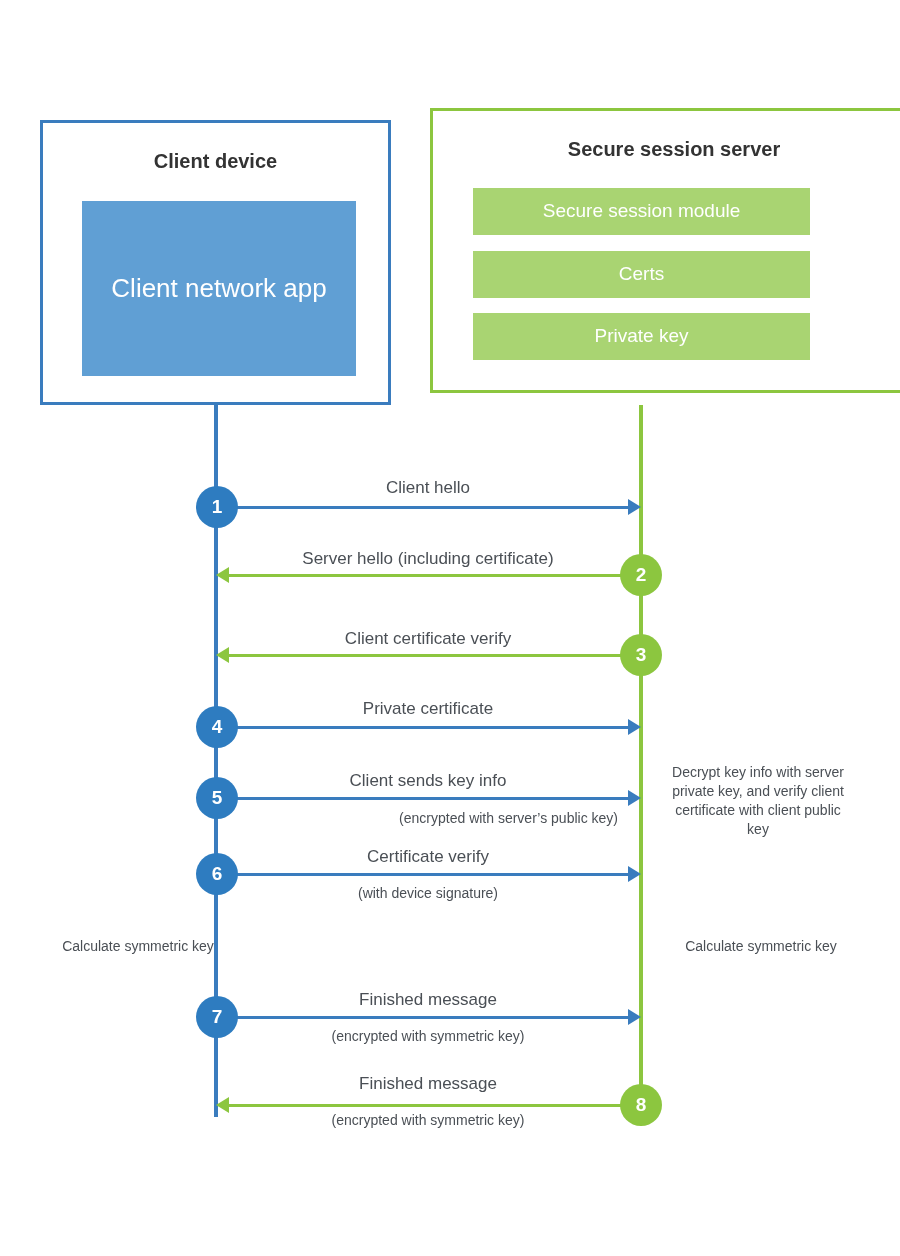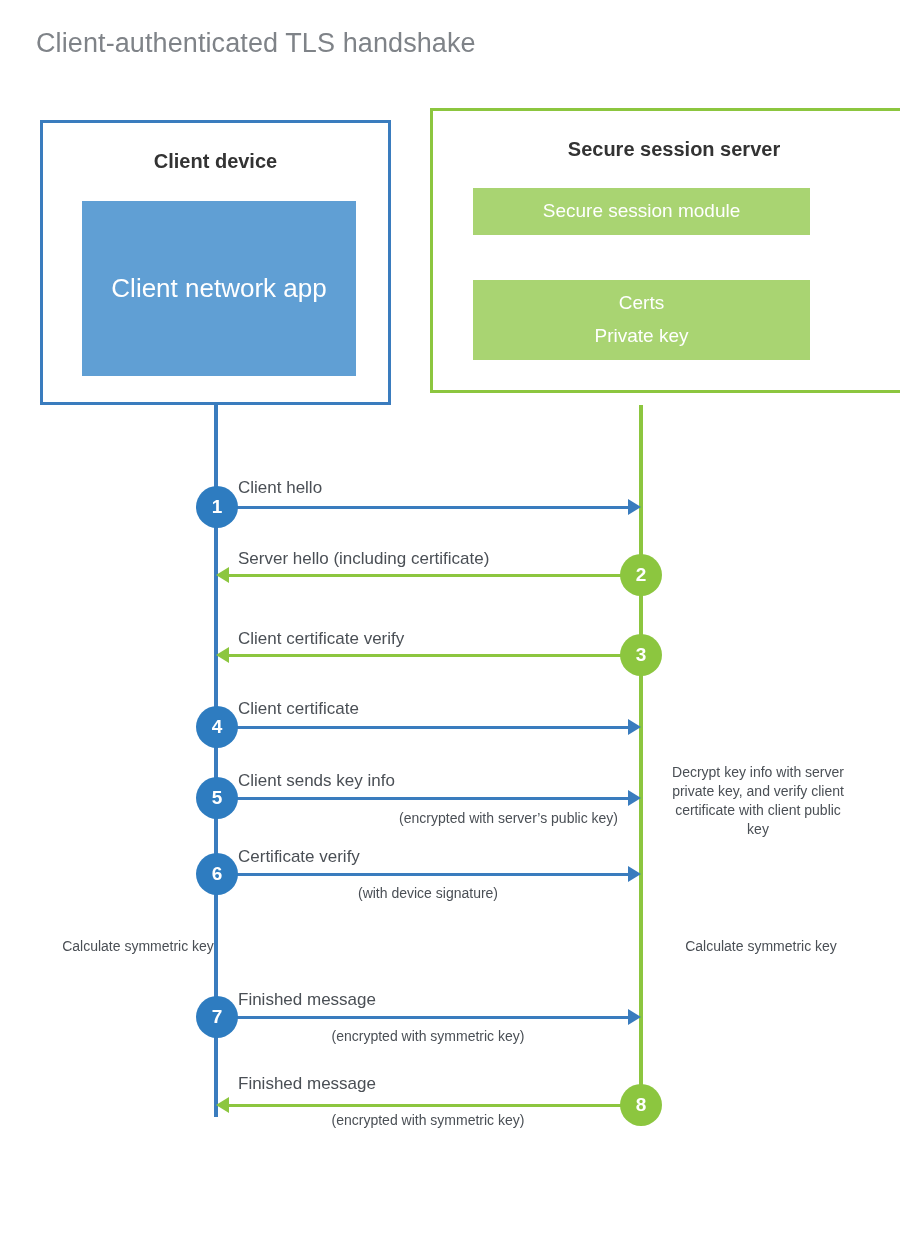--- a/index.html
+++ b/index.html
@@ -82,21 +82,21 @@
     font-size: 26px;
   }
   .inner-block.green {
     background: #a9d472;
     left: 40px;
     width: 337px;
     height: 47px;
     font-size: 19px;
   }
   .inner-block.green.g1 { top: 77px; }
-  .inner-block.green.g2 { top: 140px; margin-top: 29px; }
+  .inner-block.green.g2 { top: 140px; }
   .inner-block.green.g3 { top: 202px; }
 
   
   .lifeline {
     position: absolute;
     width: 4px;
   }
   .lifeline.client-line {
     left: 214px;
     top: 405px;
@@ -140,20 +140,21 @@
     height: 0;
     border-top: 8px solid transparent;
     border-bottom: 8px solid transparent;
   }
   .arrow-head.right.blue { border-left: 13px solid #3a7cbe; }
   .arrow-head.left.green  { border-right: 13px solid #8cc63f; }
 
   
   .msg-label {
     position: absolute;
+    text-align: center;
     font-size: 17px;
     color: #4a4f55;
     white-space: nowrap;
   }
   .msg-sublabel {
     position: absolute;
     text-align: center;
     font-size: 14px;
     color: #4a4f55;
     white-space: nowrap;
@@ -167,21 +168,20 @@
     line-height: 1.35;
   }
   .side-note.left  { text-align: center; }
   .side-note.right { text-align: center; }
 </style>
 </head>
 <body>
 
 <div id="canvas">
 
-  <div class="diagram-title">Client-authenticated TLS handshake</div>
 
   <div class="party-box client">
     <div class="party-title">Client device</div>
     <div class="inner-block blue">Client network app</div>
   </div>
 
   <div class="party-box server">
     <div class="party-title">Secure session server</div>
     <div class="inner-block green g1">Secure session module</div>
     <div class="inner-block green g2">Certs</div>
@@ -199,21 +199,21 @@
   <div class="msg-label" style="left:238px; top:549px; width:380px;">Server hello (including certificate)</div>
   <div class="arrow-line green" style="left:229px; top:574px; width:412px;"></div>
   <div class="arrow-head left green" style="left:216px; top:567px;"></div>
   <div class="step-circle green" style="left:620px; top:554px;">2</div>
 
   <div class="msg-label" style="left:238px; top:629px; width:380px;">Client certificate verify</div>
   <div class="arrow-line green" style="left:229px; top:654px; width:412px;"></div>
   <div class="arrow-head left green" style="left:216px; top:647px;"></div>
   <div class="step-circle green" style="left:620px; top:634px;">3</div>
 
-  <div class="msg-label" style="left:238px; top:699px; width:380px;">Client certificate</div>
+  <div class="msg-label" style="left:238px; top:699px; width:380px;">Private certificate</div>
   <div class="arrow-line blue" style="left:216px; top:726px; width:412px;"></div>
   <div class="arrow-head right blue" style="left:628px; top:719px;"></div>
   <div class="step-circle blue" style="left:196px; top:706px;">4</div>
 
   <div class="msg-label" style="left:238px; top:771px; width:380px;">Client sends key info</div>
   <div class="arrow-line blue" style="left:216px; top:797px; width:412px;"></div>
   <div class="arrow-head right blue" style="left:628px; top:790px;"></div>
   <div class="step-circle blue" style="left:196px; top:777px;">5</div>
   <div class="msg-sublabel" style="left:238px; top:810px; width:380px;text-align:right;">(encrypted with server’s public key)</div>
 

